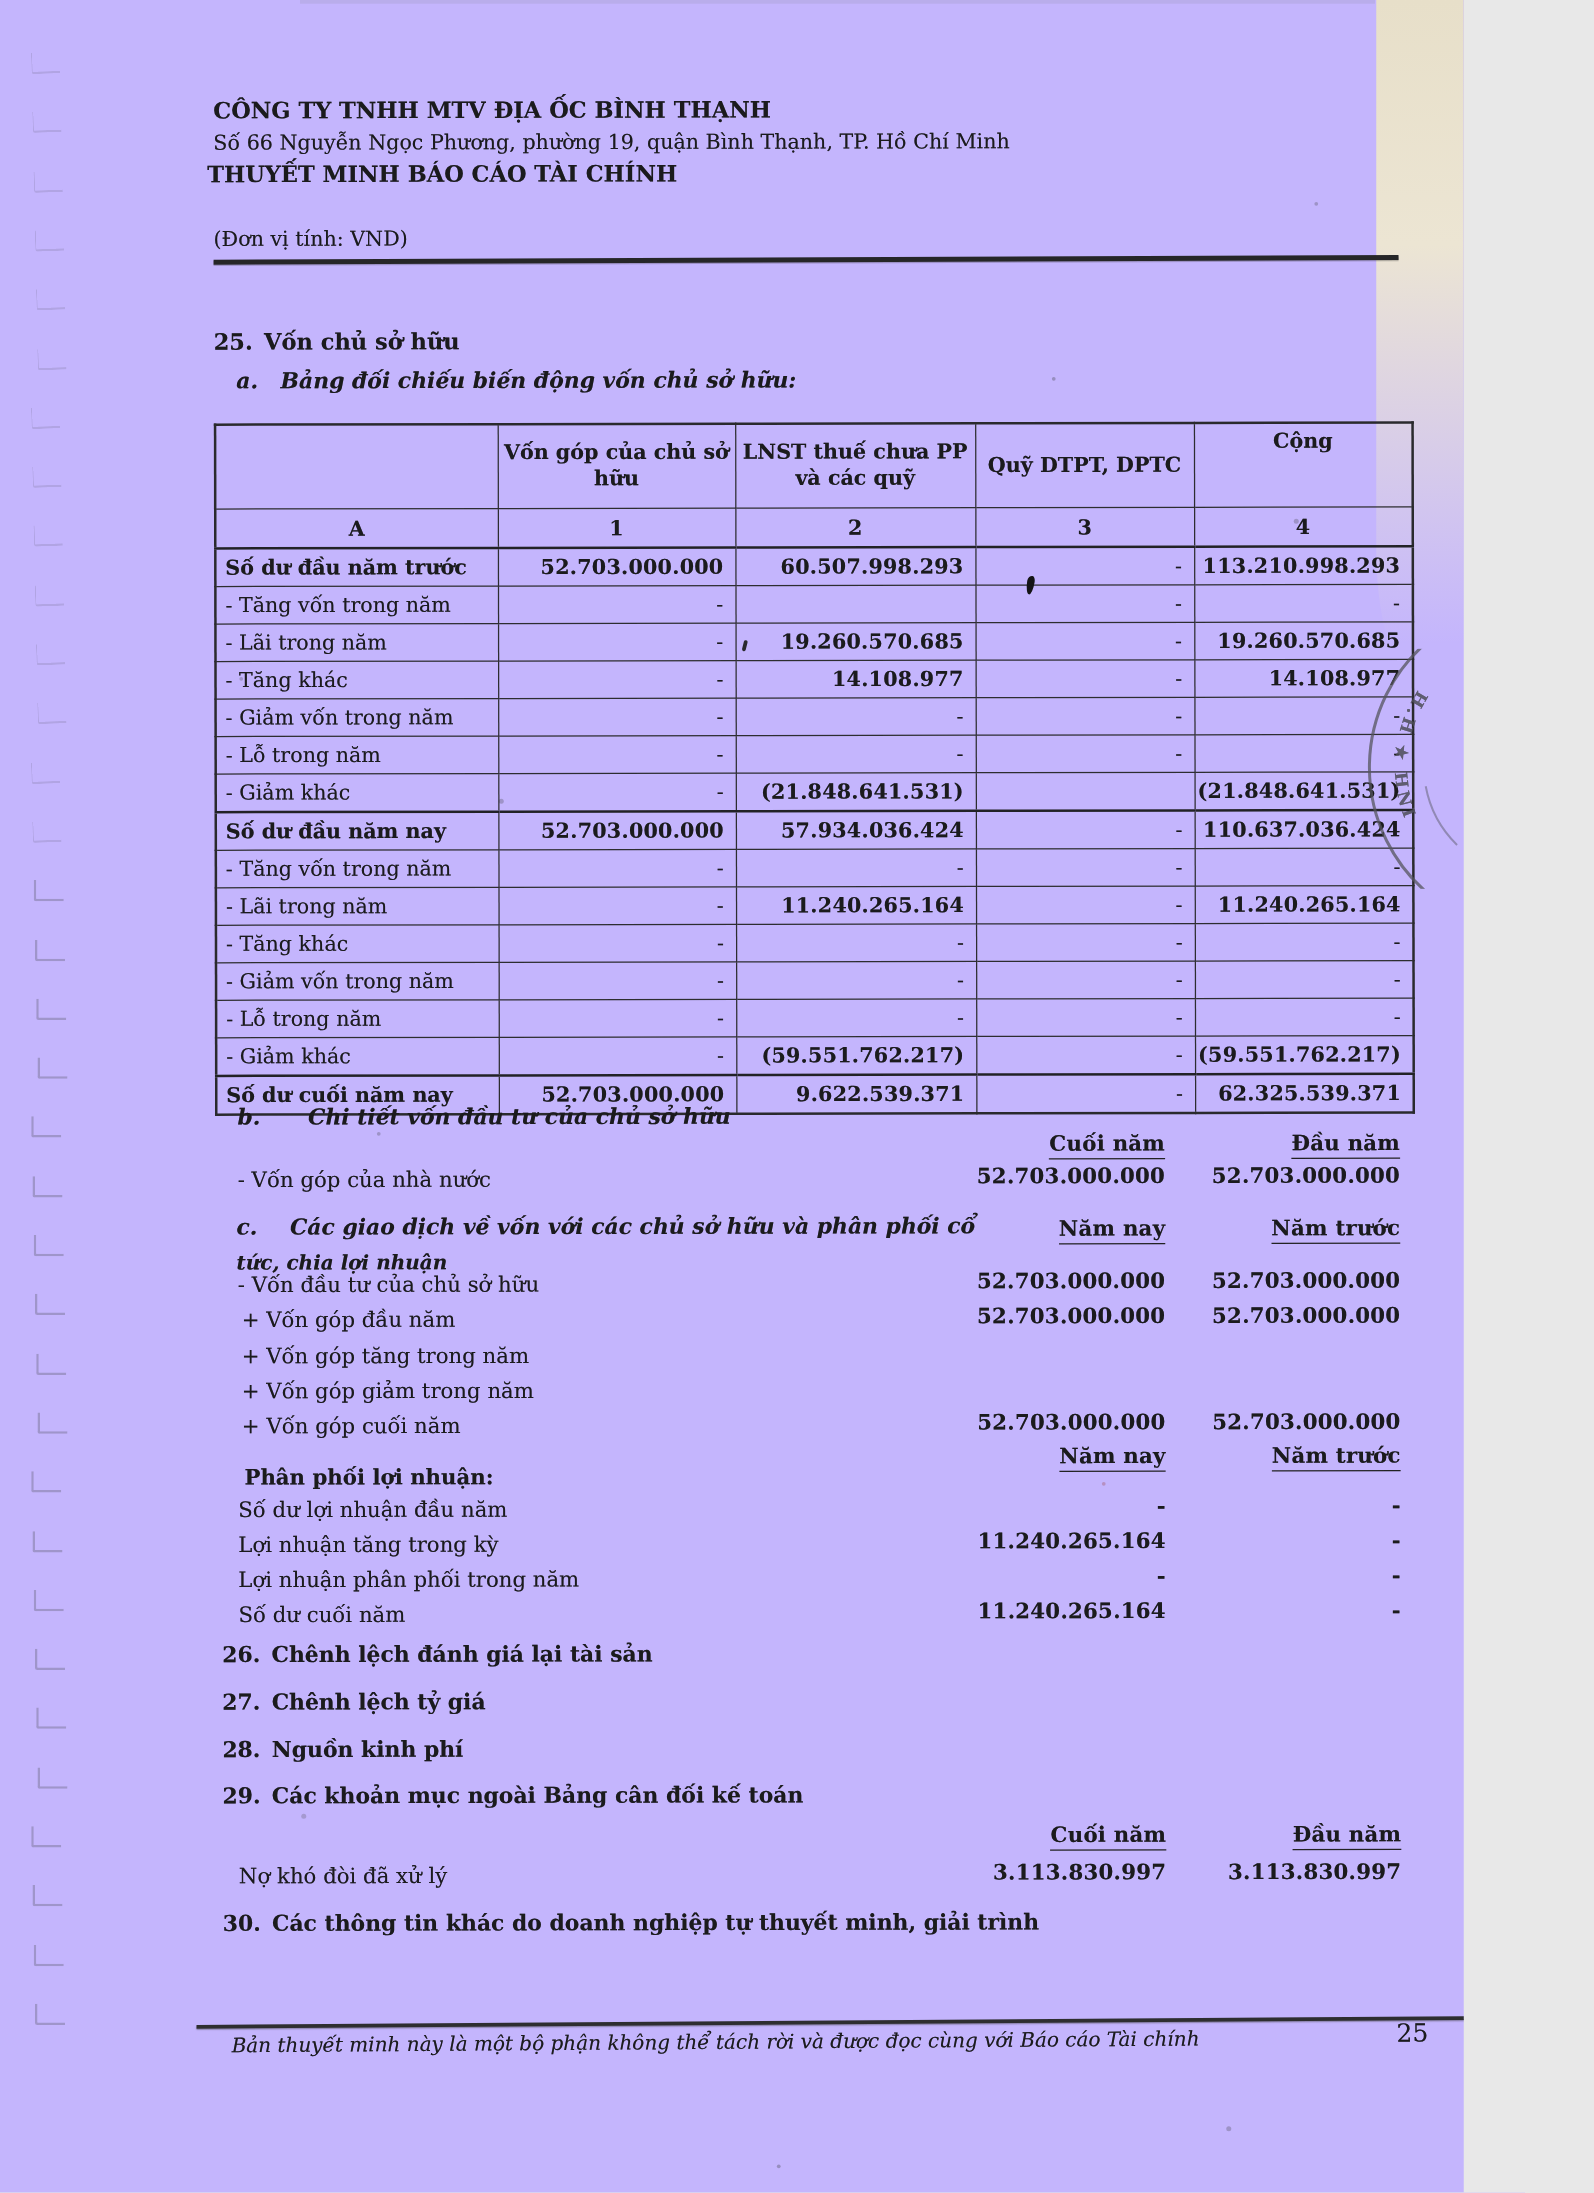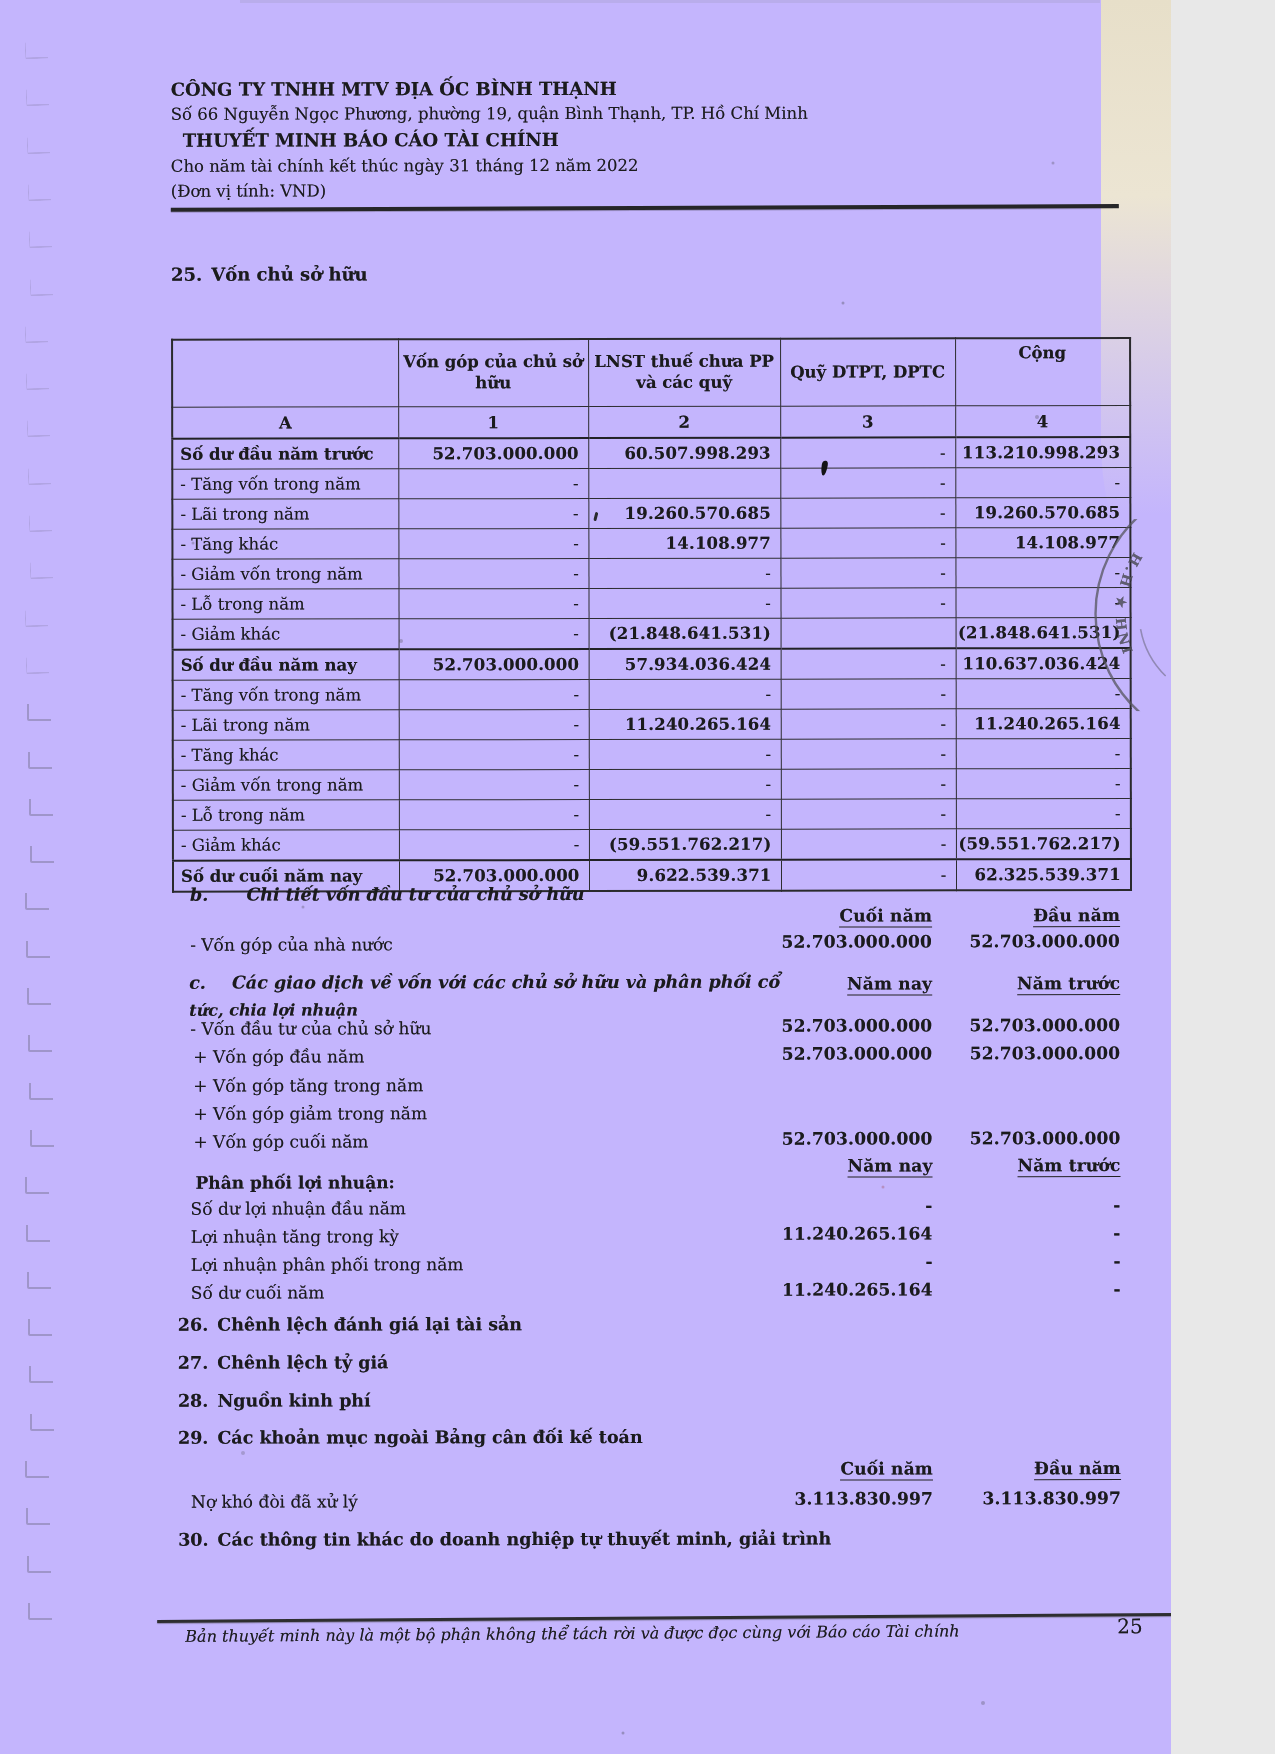--- a/index.html
+++ b/index.html
@@ -9,21 +9,21 @@
     font-family:"DejaVu Serif","Liberation Serif",serif;
     color:#1b1b1d;
     text-shadow:0 0 .35px rgba(25,25,28,.5);
   }
   .content { position:absolute; inset:0; transform:rotate(-0.1deg); }
   .abs { position:absolute; white-space:nowrap; }
 
   
   .h-company { left:172px; top:78px;  font-size:18px; font-weight:bold; }
   .h-address { left:172px; top:104px; font-size:16.5px; }
-  .h-title   { left:184px; top:129px; font-size:18px; font-weight:bold; }
+  .h-title   { left:167px; top:129px; font-size:18px; font-weight:bold; }
   .h-period  { left:172px; top:156px; font-size:16.5px; }
   .h-unit    { left:172px; top:181px; font-size:16.5px; }
   .h-rule    { left:172px; top:206px; width:948px; height:4px; background:#262628;
                transform:rotate(-0.12deg); box-shadow:0 1px 0 rgba(40,40,40,.25); }
 
   
   .s25-head { left:172px; top:263px; font-size:18px; font-weight:bold; }
   .s25a-head { left:190px; top:295px; font-size:17.5px; font-weight:bold; font-style:italic; }
   .s25-head .num, .sec-head .num { margin-right:9px; }
   .s25a-head .num { margin-right:18px; }
@@ -136,26 +136,28 @@
   <div class="corner-beige"></div>
   <div class="edge-dots"></div>
   <div class="specks"></div>
   <div class="abs topfuzz"></div>
 
   <div class="content">
 
     <div class="abs h-company">CÔNG TY TNHH MTV ĐỊA ỐC BÌNH THẠNH</div>
     <div class="abs h-address">Số 66 Nguyễn Ngọc Phương, phường 19, quận Bình Thạnh, TP. Hồ Chí Minh</div>
     <div class="abs h-title">THUYẾT MINH BÁO CÁO TÀI CHÍNH</div>
-    <div class="abs h-period">Cho năm tài chính kết thúc ngày 31 tháng 12 năm 2022</div>
     <div class="abs h-unit">(Đơn vị tính: VND)</div>
     <div class="abs h-rule"></div>
 
     <div class="abs s25-head">
       <span class="num">25.</span><span>Vốn chủ sở hữu</span>
+    </div>
+    <div class="abs s25a-head">
+      <span class="num">a.</span><span>Bảng đối chiếu biến động vốn chủ sở hữu:</span>
     </div>
 
     <table class="eq-table">
       <colgroup>
           <col class="cA">
           <col class="c1">
           <col class="c2">
           <col class="c3">
           <col class="c4">
         </colgroup>

